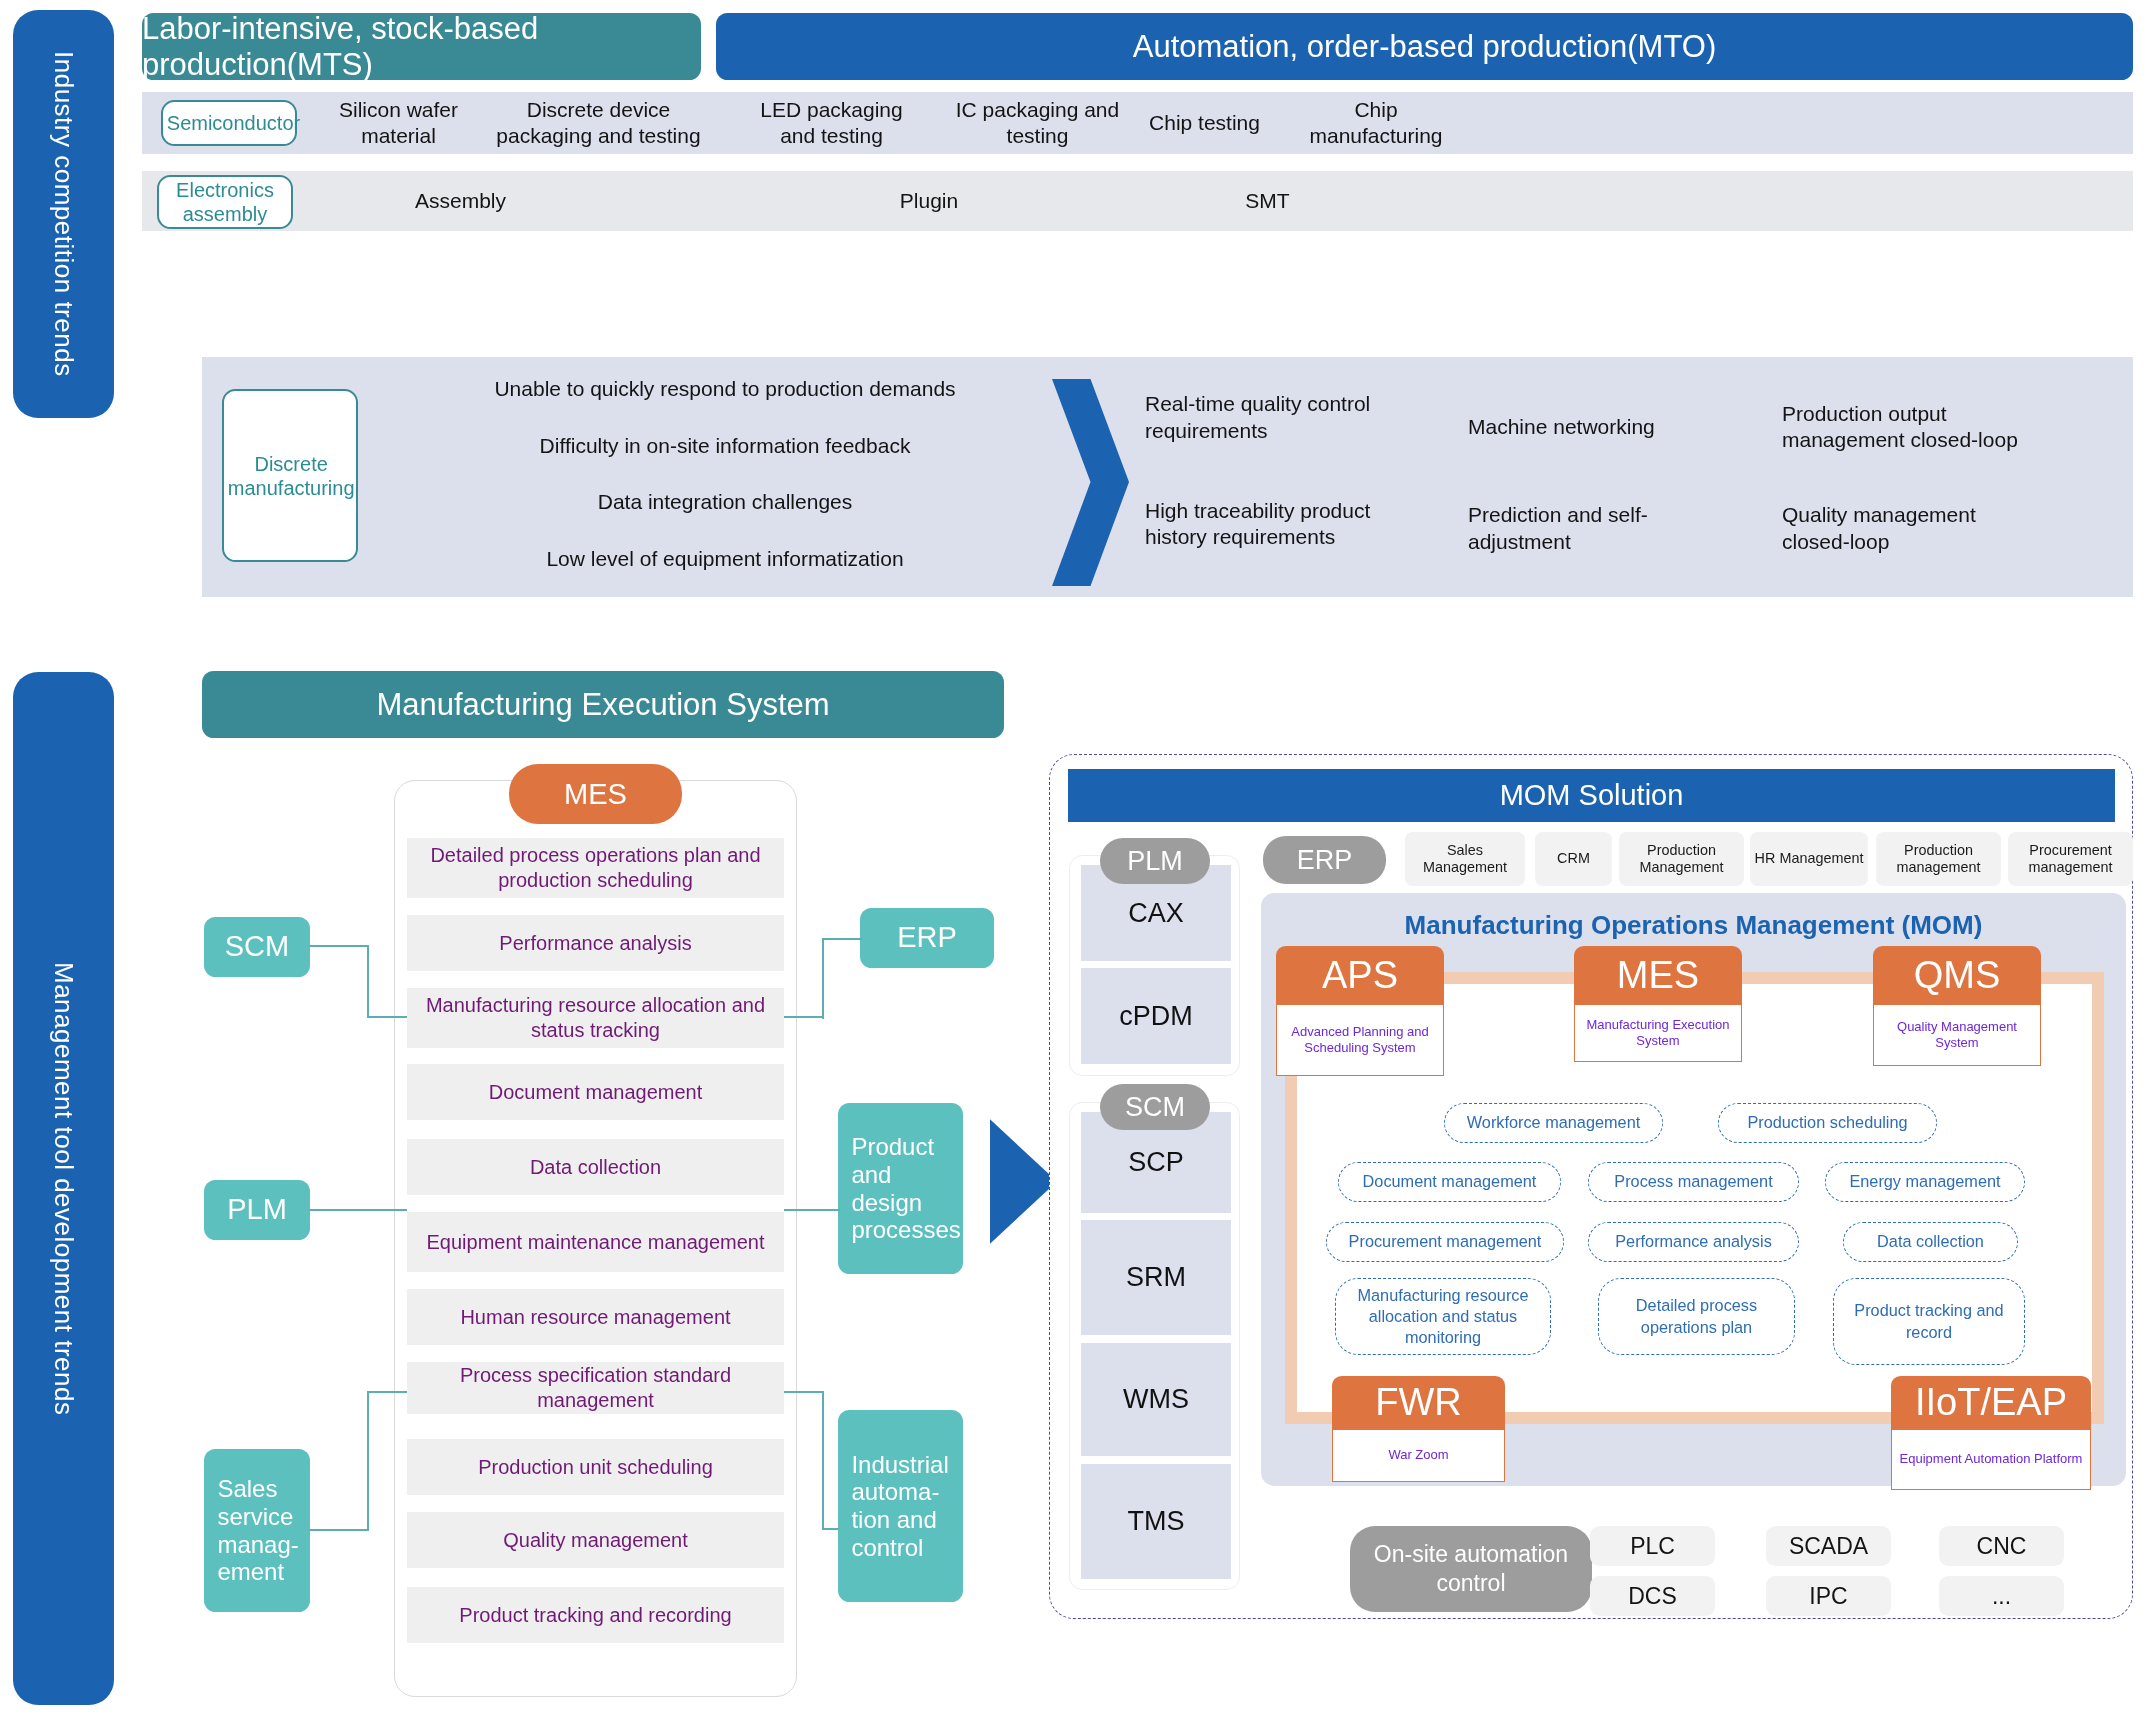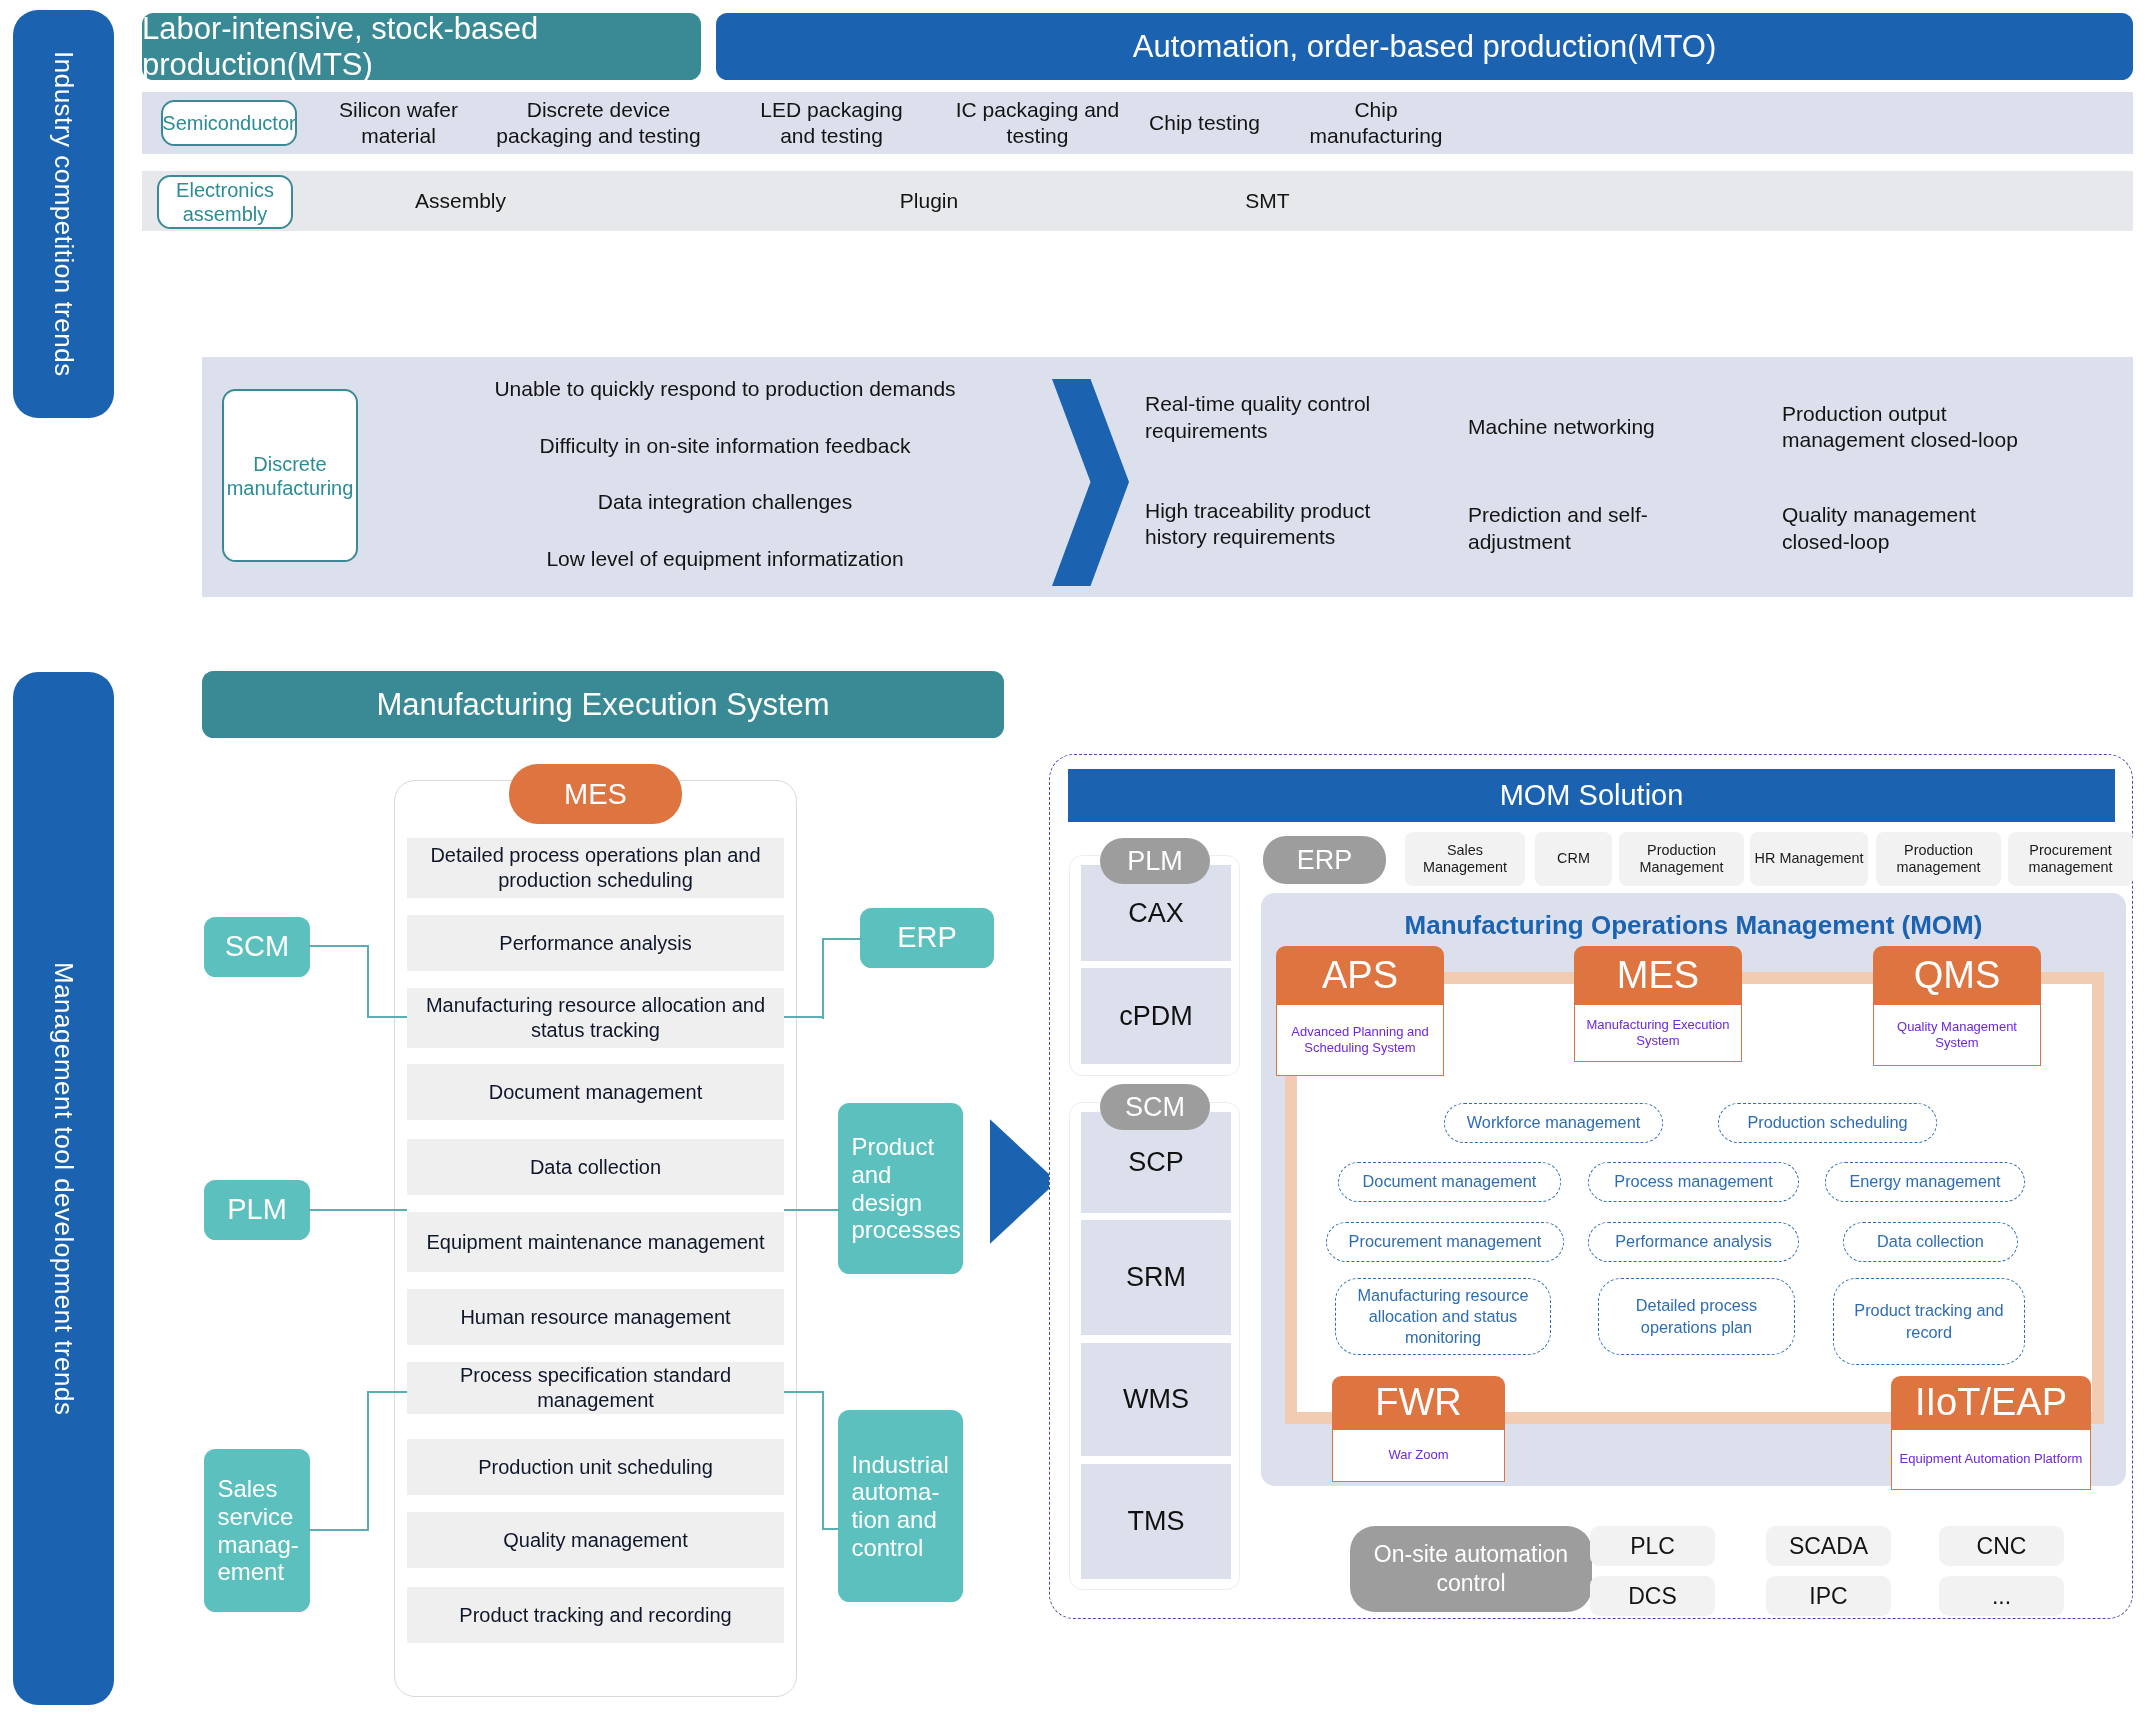--- a/index.html
+++ b/index.html
@@ -26,40 +26,40 @@
     color:#fff;font-size:31px;
   }
   .hdr.teal{background:#3A8A95;}
   .hdr.blue{background:#1B63B0;}
 
   
   .rowband{background:#DCDFEC;}
   .rowband.light{background:#E7E8EC;}
   .catbox{
     background:#fff;border:2.9px solid #3A8A95;border-radius:13.4px;
-    display:flex;align-items:center;justify-content:center;text-align:center;
+    display:flex;align-items:center;justify-content:flex-start;text-align:center;
     color:#2C8C94;font-size:20px;line-height:1.2;padding:3.8px;
   }
   .cell{
     display:flex;align-items:center;justify-content:center;text-align:center;
     font-size:21px;line-height:1.25;color:#141414;
   }
   .cell.left{justify-content:flex-start;text-align:left;}
 
   
   .mespanel{
     border:1.9px solid #d9d9d9;border-radius:21px;background:#fff;
   }
   .mesbadge{
     background:#DE7541;border-radius:29px;color:#fff;font-size:29px;
     display:flex;align-items:center;justify-content:center;
   }
   .mesitem{
     background:#EFEFEF;display:flex;align-items:center;justify-content:center;
-    text-align:center;font-size:20px;color:#0f172a;line-height:1.25;
+    text-align:center;font-size:20px;color:#701a75;line-height:1.25;
     box-sizing:border-box;padding:1.9px 9.6px;
   }
 
   .tealbox{
     background:#5BC0BE;border-radius:11.5px;color:#fff;
     display:flex;align-items:center;justify-content:center;text-align:center;
     font-size:29px;line-height:1.15;
   }
   .tealbox.small{font-size:24px;justify-content:flex-start;text-align:left;padding-left:13.4px;}
   .connector{background:#5BAFB2;}

